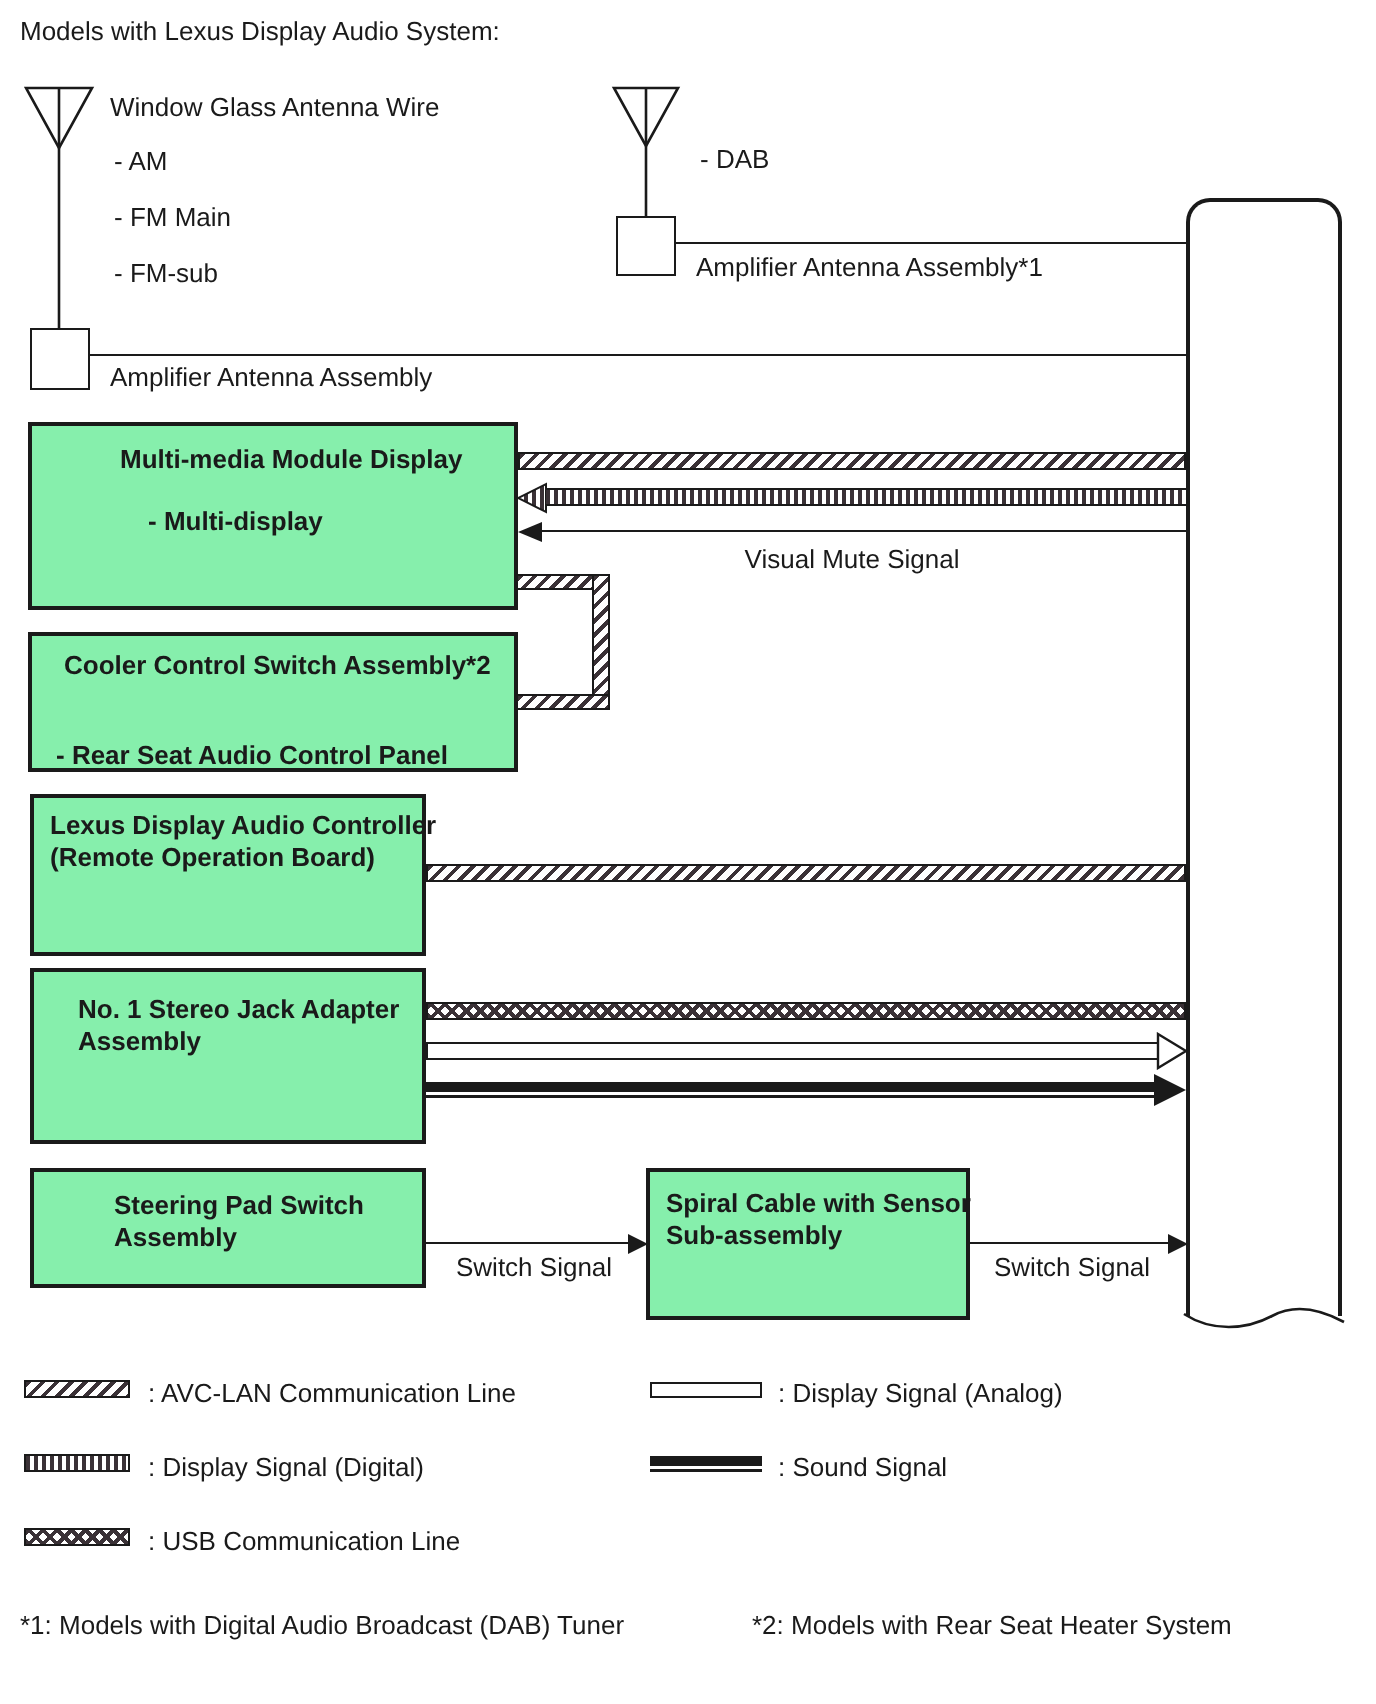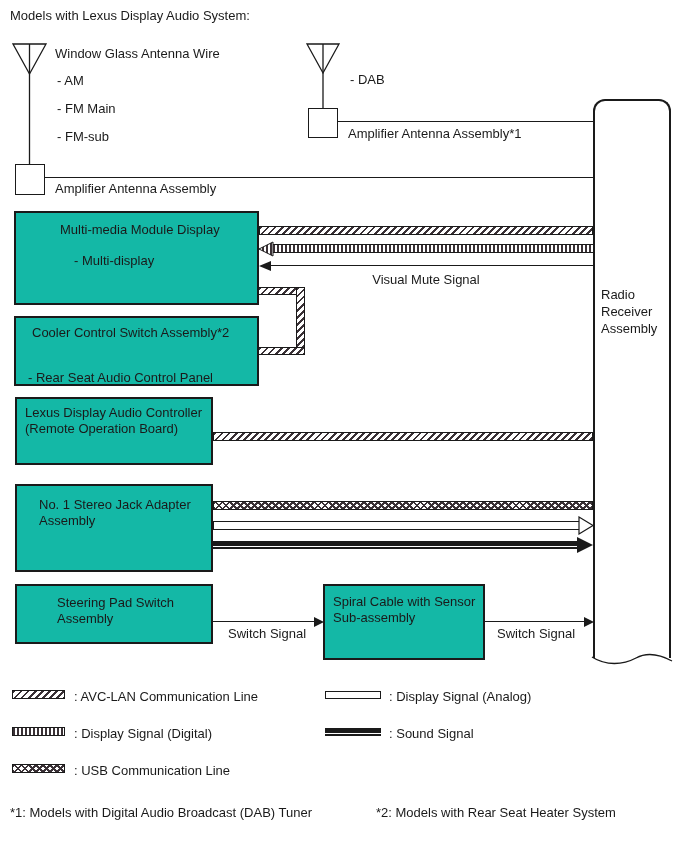--- a/index.html
+++ b/index.html
@@ -5,21 +5,21 @@
   * { margin:0; padding:0; box-sizing:border-box; }
   html,body { background:#fff; }
   #canvas {
     position:relative; width:688px; height:852px; background:#fff;
     font-family:"Liberation Sans", sans-serif; color:#1a1a1a; font-size:13px;
     overflow:hidden;
   }
   .abs { position:absolute; }
   .lbl { white-space:nowrap; line-height:15px; }
   .box {
-    position:absolute; border:2px solid #1a1a1a; background:#14b8a6;
+    position:absolute; border:2px solid #1a1a1a; background:#86efac;font-weight:bold;
   }
   .thinline { position:absolute; border-top:1.5px solid #1a1a1a; }
   
   .hatch {
     position:absolute; border:1px solid #1a1a1a;
     background:repeating-linear-gradient(135deg,#3a3136 0,#3a3136 2px,#fff 2px,#fff 5px);
   }
   
   .vstripe {
     position:absolute; border-top:1px solid #1a1a1a; border-bottom:1px solid #1a1a1a;
@@ -86,21 +86,20 @@
   </svg>
   <div class="abs" style="left:308px; top:108px; width:30px; height:30px; border:1.5px solid #1a1a1a; background:#fff;"></div>
   <div class="abs lbl" style="left:350px; top:72px;">- DAB</div>
   <div class="thinline" style="left:338px; top:121px; width:255px; border-top-width:1px;"></div>
   <div class="abs lbl" style="left:348px; top:126px;">Amplifier Antenna Assembly*1</div>
 
   <div class="radio"></div>
   <svg class="abs" style="left:590px; top:650px;" width="84" height="18">
     <path d="M2,7 C16,16 33,15 46,8 C57,2 69,4 82,11" fill="none" stroke="#1a1a1a" stroke-width="1.3"></path>
   </svg>
-  <div class="abs" style="left:601px; top:286px; width:66px; line-height:17px;">Radio Receiver Assembly</div>
 
   <div class="box" style="left:14px; top:211px; width:245px; height:94px;">
     <div class="lbl" style="position:absolute; left:44px; top:9px;">Multi-media Module Display</div>
     <div class="lbl" style="position:absolute; left:58px; top:40px;">- Multi-display</div>
   </div>
 
   <div class="hatch" style="left:259px; top:226px; width:334px; height:9px;"></div>
 
   <svg class="abs" style="left:258px; top:241px;" width="16" height="16">
     <defs>
@@ -119,21 +118,21 @@
 
   <div class="hatch" style="left:258px; top:287px; width:47px; height:8px;"></div>
   <div class="hatch" style="left:296px; top:287px; width:9px; height:68px;"></div>
   <div class="hatch" style="left:258px; top:347px; width:47px; height:8px;"></div>
 
   <div class="box" style="left:14px; top:316px; width:245px; height:70px;">
     <div class="lbl" style="position:absolute; left:16px; top:7px;">Cooler Control Switch Assembly*2</div>
     <div class="lbl" style="position:absolute; left:12px; top:52px;">- Rear Seat Audio Control Panel</div>
   </div>
 
-  <div class="box" style="left:15px; top:397px; width:198px; height:68px;">
+  <div class="box" style="left:15px; top:397px; width:198px; height:81px;">
     <div class="lbl" style="position:absolute; left:8px; top:6px;">Lexus Display Audio Controller</div>
     <div class="lbl" style="position:absolute; left:8px; top:22px;">(Remote Operation Board)</div>
   </div>
   <div class="hatch" style="left:213px; top:432px; width:380px; height:9px;"></div>
 
   <div class="box" style="left:15px; top:484px; width:198px; height:88px;">
     <div class="lbl" style="position:absolute; left:22px; top:11px;">No. 1 Stereo Jack Adapter</div>
     <div class="lbl" style="position:absolute; left:22px; top:27px;">Assembly</div>
   </div>
   <div class="usb" style="left:213px; top:501px; width:380px; height:9px;"></div>

